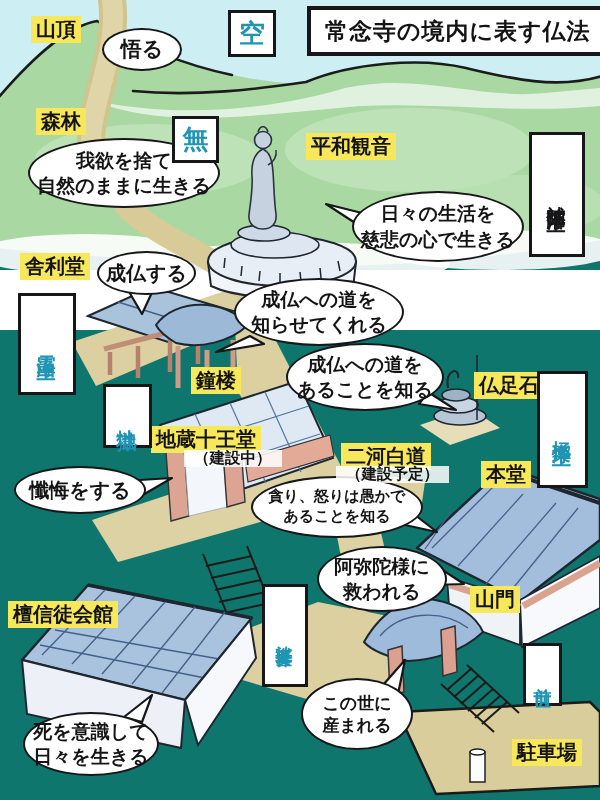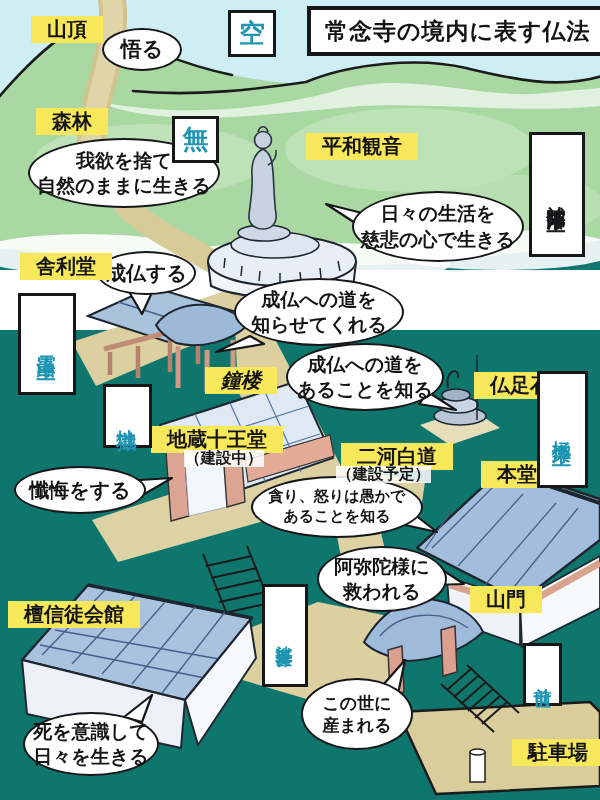--- a/index.html
+++ b/index.html
@@ -5,26 +5,26 @@
   html,body{margin:0;padding:0;background:#fff;}
   #canvas{position:relative;width:600px;height:800px;overflow:hidden;background:#0f766e;
           font-family:"DejaVu Sans","Liberation Sans",sans-serif;color:#141414;}
   #scene{position:absolute;left:0;top:0;z-index:1;}
   
   #title{position:absolute;left:307px;top:6px;width:305px;height:50px;border:4px solid #17171a;
          background:#fff;display:flex;align-items:center;justify-content:flex-start;padding-left:14px;
          font-size:23px;font-weight:700;letter-spacing:1px;z-index:5;box-sizing:border-box;}
   
   .lbl{position:absolute;background:#f7e75a;color:#141414;font-weight:700;font-size:20px;
-       line-height:1.2;padding:1px 16px 2px;white-space:nowrap;z-index:4;}
+       line-height:1.2;padding:1px 5px 2px;white-space:nowrap;z-index:4;}
   .note{position:absolute;color:#141414;font-weight:700;font-size:15.5px;line-height:1.1;
-        background:rgba(255,255,255,.85);white-space:nowrap;z-index:4;padding:0 1px;}
+        background:rgba(255,255,255,.85);white-space:nowrap;z-index:4;padding:0 10px;}
   #lb-sancho{left:31px;top:16px;}       #lb-shinrin{left:36px;top:108px;}
   #lb-kannon{left:306px;top:133px;}     #lb-sharido{left:20px;top:253px;}
-  #lb-shoro{left:205px;top:367px;font-style:italic;}      #lb-bussoku{left:474px;top:348px;margin-top:24px;}
+  #lb-shoro{left:191px;top:367px;}      #lb-bussoku{left:474px;top:348px;margin-top:24px;}
   #lb-jizo{left:151px;top:426px;}       #nt-jizo{left:184px;top:450px;}
   #lb-niga{left:341px;top:443px;}       #nt-niga{left:336px;top:466px;}
   #lb-hondo{left:481px;top:461px;}      #lb-sanmon{left:470px;top:586px;}
   #lb-kaikan{left:8px;top:601px;}       #lb-parking{left:512px;top:739px;}
   
   .realm{position:absolute;background:#fff;border:3px solid #17171a;color:#2095b3;font-weight:700;
          display:flex;align-items:center;justify-content:center;z-index:4;box-sizing:border-box;}
   .realm.vert{writing-mode:vertical-rl;text-orientation:upright;letter-spacing:2px;}
   .realm.dark{color:#17171a;}
   #rm-ku{left:228px;top:10px;width:48px;height:47px;font-size:26px;}

